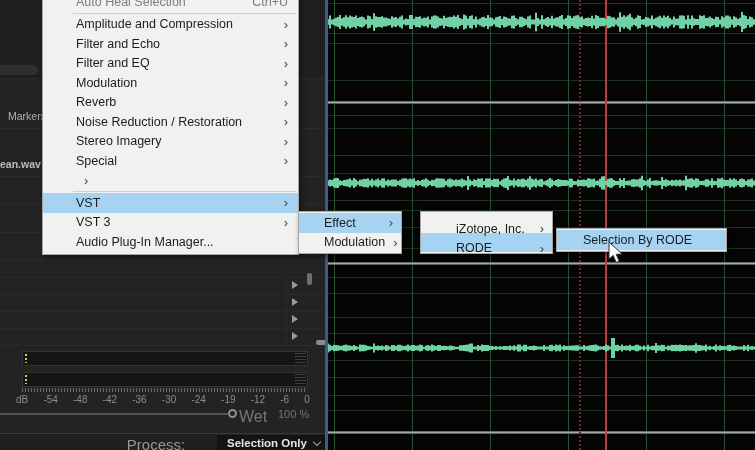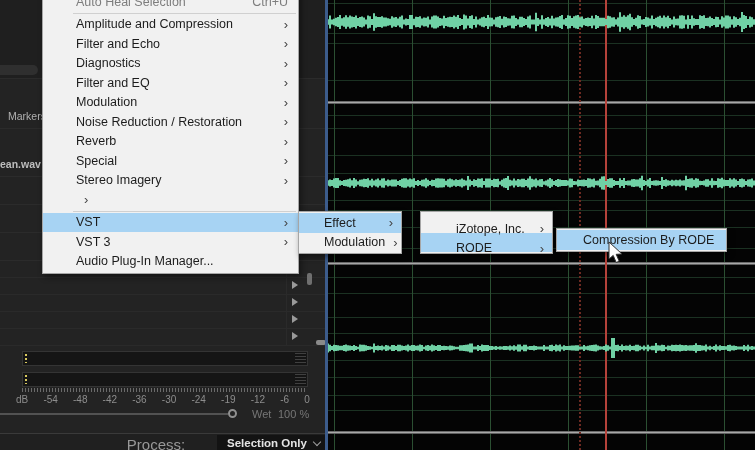--- a/index.html
+++ b/index.html
@@ -32,21 +32,21 @@
       background:repeating-linear-gradient(to bottom,#404040 0 1.5px,#141414 1.5px 3px);}
   .ruler{position:absolute;left:22px;top:388px;width:284px;height:4px;
       background:repeating-linear-gradient(to right,#6a6a6a 0 1px,rgba(0,0,0,0) 1px 3px);}
   .db-row{position:absolute;left:16px;top:394px;width:294px;display:flex;
       justify-content:space-between;color:#8d8d8d;font-size:10px;}
 
   
   .slider-line{position:absolute;left:0;top:413px;width:228px;height:2px;background:#525252;}
   .knob{position:absolute;left:228px;top:409px;width:9px;height:9px;border-radius:50%;
         border:2px solid #909090;background:#232323;}
-  .wet-label{position:absolute;left:252px;top:408px;font-size:11px;color:#767676;}
+  .wet-label{position:absolute;left:239px;top:408px;font-size:16px;color:#767676;}
   .wet-value{position:absolute;left:278px;top:408px;font-size:11px;color:#767676;}
 
   
   .bbar{position:absolute;left:0;top:433px;width:328px;height:17px;background:#202020;border-top:1px solid #3a3a3a;}
   .proc-label{position:absolute;left:100px;top:2px;width:112px;text-align:center;font-size:15px;color:#989898;}
   .proc-dd{position:absolute;left:217px;top:1px;width:111px;height:15px;background:#131313;
            color:#e3e3e3;font-size:11.5px;font-weight:bold;display:flex;align-items:center;
            padding-left:10px;}
   .chev{position:absolute;right:8px;top:4px;width:6px;height:6px;
         border-right:1.5px solid #a0a0a0;border-bottom:1.5px solid #a0a0a0;transform:rotate(45deg);}
@@ -199,48 +199,44 @@
     <div class="msep"></div>
     <div class="mi">
       <span class="lbl">Amplitude and Compression</span>
       <span class="arr"></span>
     </div>
     <div class="mi">
       <span class="lbl">Filter and Echo</span>
       <span class="arr"></span>
     </div>
     <div class="mi">
-      <span class="lbl">Diagnostics</span>
-      <span class="arr"></span>
-    </div>
-    <div class="mi">
       <span class="lbl">Filter and EQ</span>
       <span class="arr"></span>
     </div>
     <div class="mi">
       <span class="lbl">Modulation</span>
       <span class="arr"></span>
     </div>
     <div class="mi">
+      <span class="lbl">Reverb</span>
+      <span class="arr"></span>
+    </div>
+    <div class="mi">
       <span class="lbl">Noise Reduction / Restoration</span>
       <span class="arr"></span>
     </div>
     <div class="mi">
-      <span class="lbl">Reverb</span>
+      <span class="lbl">Stereo Imagery</span>
       <span class="arr"></span>
     </div>
     <div class="mi">
       <span class="lbl">Special</span>
       <span class="arr"></span>
     </div>
     <div class="mi">
-      <span class="lbl">Stereo Imagery</span>
-      <span class="arr"></span>
-    </div>
-    <div class="mi">
       <span class="arr"></span>
     </div>
     <div class="msep"></div>
     <div class="mi hl">
       <span class="lbl">VST</span>
       <span class="arr"></span>
     </div>
     <div class="mi">
       <span class="lbl">VST 3</span>
       <span class="arr"></span>
@@ -267,21 +263,21 @@
       <span class="arr"></span>
     </div>
     <div class="mi hl">
       <span class="lbl">RODE</span>
       <span class="arr"></span>
     </div>
   </div>
 
   <div class="menu submenu3" style="left:556px;top:228px;width:171px;padding:1px 0;">
     <div class="mi hl">
-      <span class="lbl">Compression By RODE</span>
+      <span class="lbl">Selection By RODE</span>
     </div>
   </div>
 
   <svg class="cursor" style="left:608px;top:241px" width="18" height="24" viewBox="0 0 18 24">
     <path d="M1,1 L1,18 L5.2,14.4 L8.2,21.5 L11.2,20.2 L8.2,13.3 L14,13 Z" fill="#fdfdfd" stroke="#333" stroke-width="1"></path>
   </svg>
 
 </div>
 
 </body></html>

